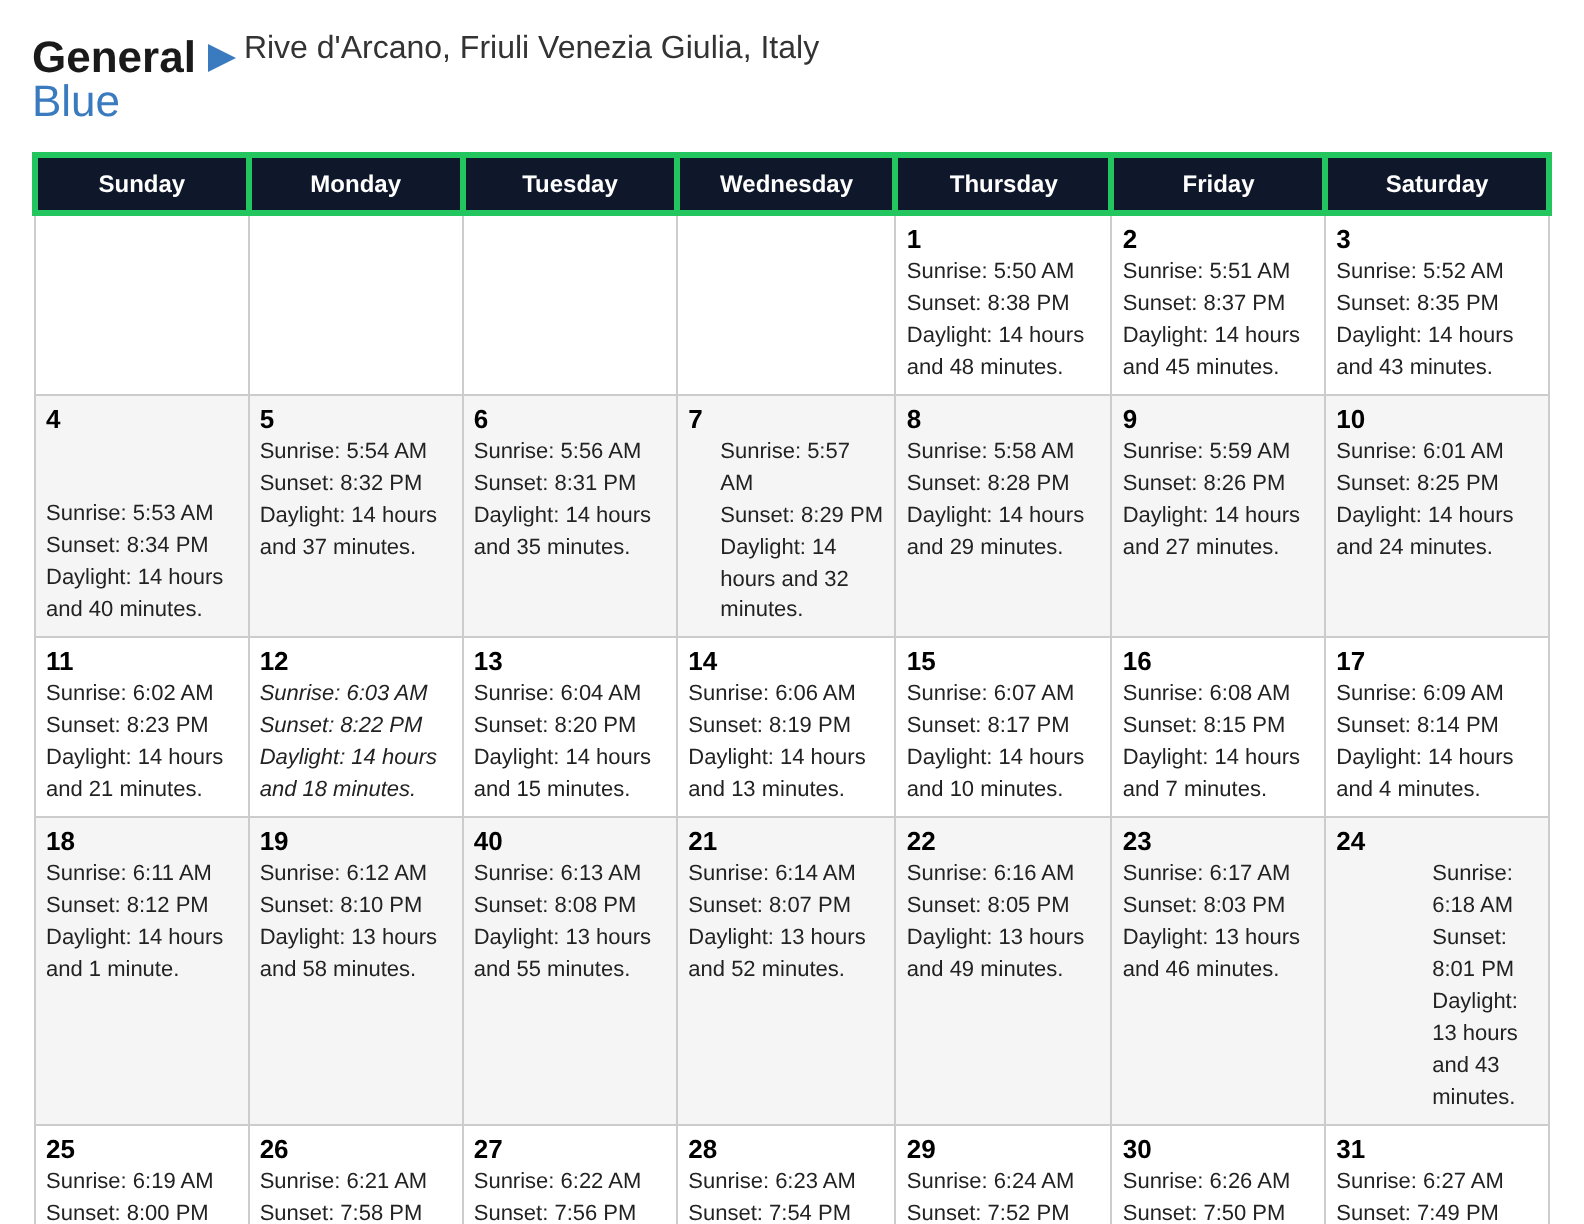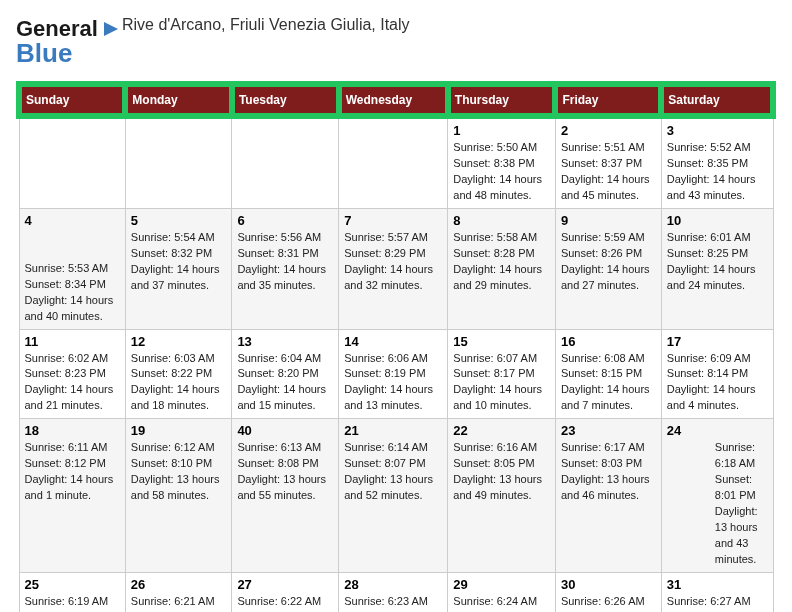--- a/index.html
+++ b/index.html
@@ -35,26 +35,26 @@
     .subtitle {
       font-size: 16px;
       color: #333;
     }
     .calendar {
       width: 100%;
       border-collapse: collapse;
       font-size: 11px;
     }
     .calendar th {
-      background-color: #7f1d1d;
+      background-color: #0f172a;
       color: #fff;
       padding: 6px 4px;
-      text-align: left;
+      text-align: center;
       font-size: 12px;
-      border: 6px solid #22c55e;
+      border: 3px solid #22c55e;
     }
     .calendar td {
       border: 1px solid #ccc;
       vertical-align: top;
       padding: 4px 5px;
       width: 113px;
       min-height: 70px;
       background: #fff;
     }
     .calendar tr:nth-child(even) td {
@@ -77,21 +77,21 @@
 <body>
 
 <div class="header">
   <div class="logo">
     <div class="logo-line">
       <span style="font-size:22px;font-weight:bold;color:#1a1a1a;">General</span>
       <svg width="22" height="22" viewBox="0 0 22 22" style="margin-left:2px;">
         <polygon points="4,4 18,11 4,18" fill="#3a7abf"></polygon>
       </svg>
     </div>
-    <span style="font-size:26px;font-weight:bold;color:#3a7abf;margin-top:-4px;">Blue</span>
+    <span style="font-size:22px;font-weight:normal;color:#3a7abf;margin-top:-4px;">Blue</span>
   </div>
   <div class="title-block">
     <div class="subtitle">Rive d'Arcano, Friuli Venezia Giulia, Italy</div>
   </div>
 </div>
 
 <table class="calendar">
   <thead>
     <tr>
     <th>Sunday</th>
@@ -142,21 +142,21 @@
 Daylight: 14 hours and 37 minutes.</div>
         </td>
         <td>
           <div class="day-num">6</div>
           <div class="day-info" style="white-space: pre-line;">Sunrise: 5:56 AM
 Sunset: 8:31 PM
 Daylight: 14 hours and 35 minutes.</div>
         </td>
         <td>
           <div class="day-num">7</div>
-          <div class="day-info" style="white-space: pre-line;">Sunrise: 5:57 AM
+          <div class="day-info" style="white-space: pre-line; margin-left: 16px;">Sunrise: 5:57 AM
 Sunset: 8:29 PM
 Daylight: 14 hours and 32 minutes.</div>
         </td>
         <td>
           <div class="day-num">8</div>
           <div class="day-info" style="white-space: pre-line;">Sunrise: 5:58 AM
 Sunset: 8:28 PM
 Daylight: 14 hours and 29 minutes.</div>
         </td>
         <td>
@@ -174,21 +174,21 @@
       </tr>
       <tr>
         <td>
           <div class="day-num">11</div>
           <div class="day-info" style="white-space: pre-line;">Sunrise: 6:02 AM
 Sunset: 8:23 PM
 Daylight: 14 hours and 21 minutes.</div>
         </td>
         <td>
           <div class="day-num">12</div>
-          <div class="day-info" style="white-space: pre-line;">Sunrise: 6:03 AM
+          <div class="day-info" style="white-space: pre-line; font-style: italic;">Sunrise: 6:03 AM
 Sunset: 8:22 PM
 Daylight: 14 hours and 18 minutes.</div>
         </td>
         <td>
           <div class="day-num">13</div>
           <div class="day-info" style="white-space: pre-line;">Sunrise: 6:04 AM
 Sunset: 8:20 PM
 Daylight: 14 hours and 15 minutes.</div>
         </td>
         <td>

